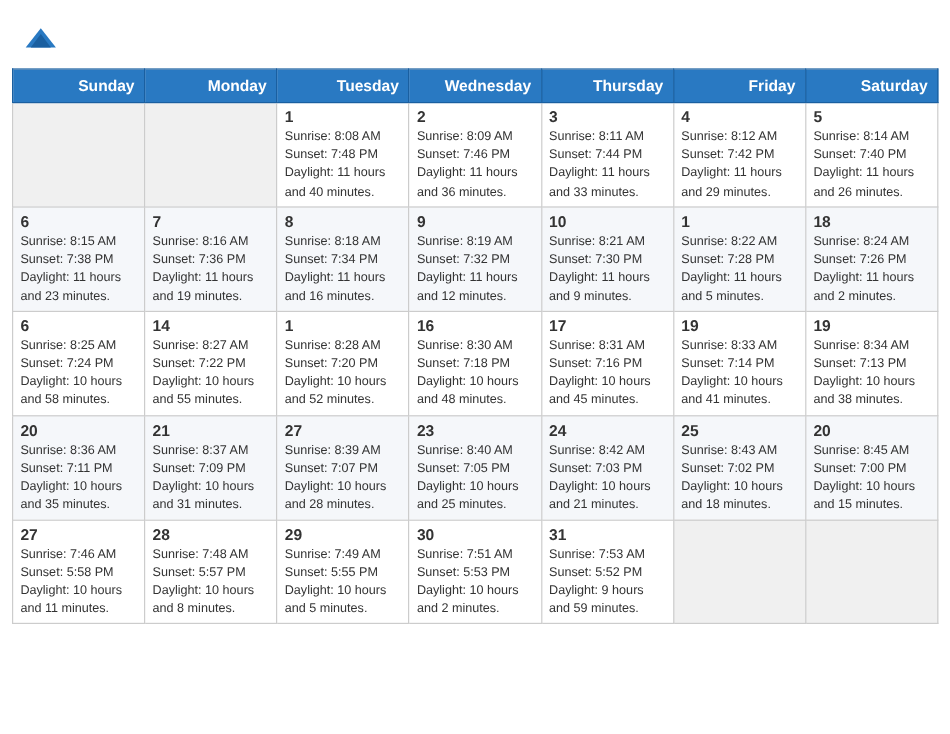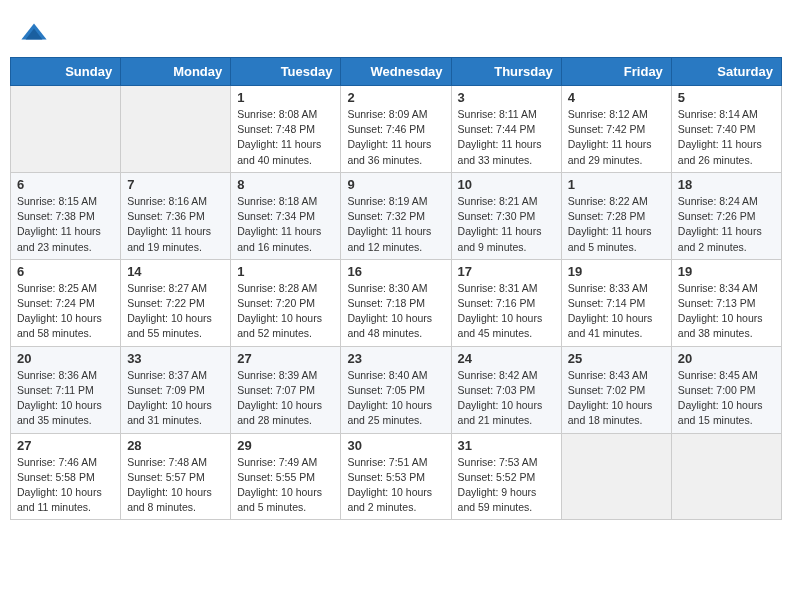--- a/index.html
+++ b/index.html
@@ -206,21 +206,21 @@
           <span class="day-number">19</span>
           <div class="day-info">Sunrise: 8:34 AM<br>Sunset: 7:13 PM<br>Daylight: 10 hours and 38 minutes.</div>
         </td>
       </tr>
       <tr>
         <td>
           <span class="day-number">20</span>
           <div class="day-info">Sunrise: 8:36 AM<br>Sunset: 7:11 PM<br>Daylight: 10 hours and 35 minutes.</div>
         </td>
         <td>
-          <span class="day-number">33</span>
+          <span class="day-number">21</span>
           <div class="day-info">Sunrise: 8:37 AM<br>Sunset: 7:09 PM<br>Daylight: 10 hours and 31 minutes.</div>
         </td>
         <td>
           <span class="day-number">27</span>
           <div class="day-info">Sunrise: 8:39 AM<br>Sunset: 7:07 PM<br>Daylight: 10 hours and 28 minutes.</div>
         </td>
         <td>
           <span class="day-number">23</span>
           <div class="day-info">Sunrise: 8:40 AM<br>Sunset: 7:05 PM<br>Daylight: 10 hours and 25 minutes.</div>
         </td>

